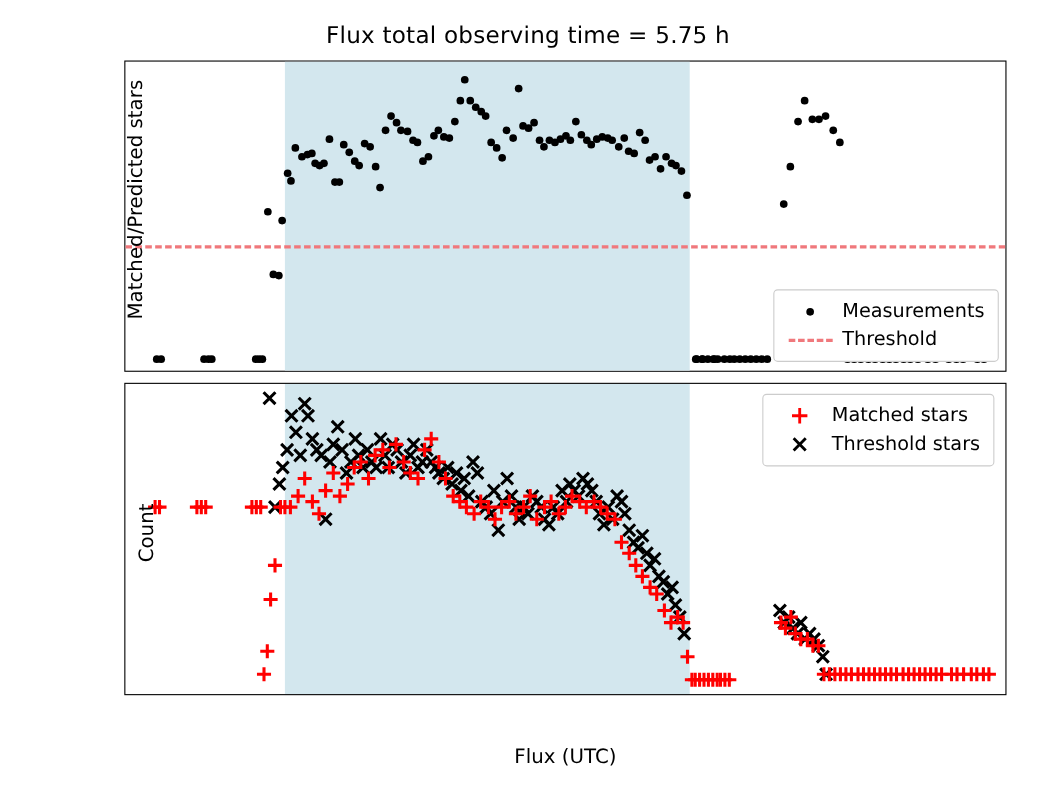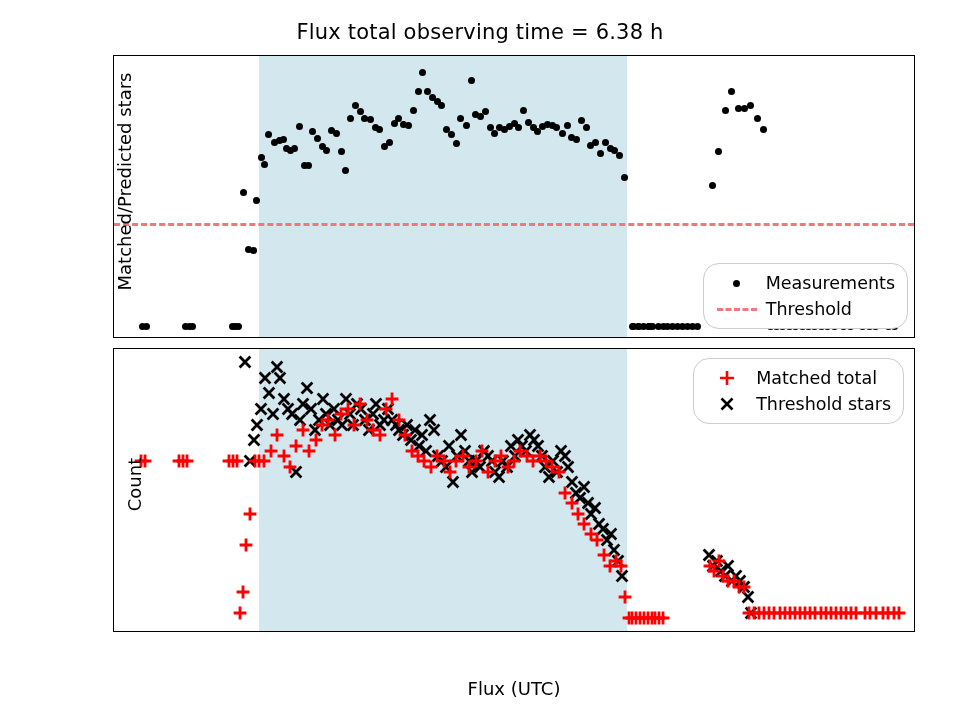--- a/index.html
+++ b/index.html
@@ -24,35 +24,35 @@
   .ytick{position:absolute;right:100%;transform:translateY(-50%);padding-right:9px;font-size:17.5px;white-space:nowrap;text-align:right;}
   .ytickmark{position:absolute;left:-6px;width:6px;height:0;border-top:1.6px solid #000;}
   .xtick{position:absolute;top:100%;transform:translateX(-50%);padding-top:9px;font-size:17.5px;white-space:nowrap;}
   .xtickmark{position:absolute;top:100%;width:0;height:6px;border-left:1.6px solid #000;}
 
   .ylabel{position:absolute;transform-origin:50% 50%;transform:rotate(-90deg);font-size:18px;white-space:nowrap;}
   #ylab-top{left:-150px;top:115px;width:320px;text-align:center;}
   #ylab-bot{left:-110px;top:125px;width:260px;text-align:center;}
   .xlabel{position:absolute;left:113px;top:678px;width:802px;text-align:center;font-size:18px;}
 
-  .legend{position:absolute;background:#fff;border:1px solid #cccccc;border-radius:16px;padding:6px 12px 6px 10px;}
+  .legend{position:absolute;background:#fff;border:1px solid #cccccc;border-radius:4px;padding:6px 12px 6px 10px;}
   .legrow{display:flex;align-items:center;height:26px;}
   .legmark{width:46px;display:flex;align-items:center;justify-content:center;}
   .legtxt{font-size:17.5px;padding-left:6px;white-space:nowrap;}
   .legdot{width:7px;height:7px;border-radius:50%;background:#000;}
   .legdash{width:40px;height:0;border-top:3px dashed #f0787c;}
   #legend-top{right:6px;top:207px;}
   #legend-bot{right:10px;top:9px;}
 </style>
 </head>
 <body>
 
 <div id="fig">
 
-  <div class="title">Flux total observing time = 6.38 h</div>
+  <div class="title">Flux total observing time = 5.75 h</div>
 
   <div class="panel" id="panel-top">
     <div class="shade" id="shade-top" style="left: 145.28px; width: 368px; background: rgb(211, 231, 238);"></div>
     <div class="thresh" id="thresh-line" style="top: 166.519px; border-top-color: rgb(240, 120, 124);"></div>
     <div id="pts-top">
         <div class="pt" style="left: 28.8px; top: 270.593px; background: rgb(0, 0, 0);"></div>
         <div class="pt" style="left: 32px; top: 270.593px; background: rgb(0, 0, 0);"></div>
         <div class="pt" style="left: 71.68px; top: 270.593px; background: rgb(0, 0, 0);"></div>
         <div class="pt" style="left: 75.52px; top: 270.593px; background: rgb(0, 0, 0);"></div>
         <div class="pt" style="left: 78.72px; top: 270.593px; background: rgb(0, 0, 0);"></div>
@@ -1415,21 +1415,21 @@
 
     <div class="ylabel" id="ylab-bot">Count</div>
 
     <div class="legend" id="legend-bot">
       <div class="legrow">
         <span class="legmark">
           <svg width="18" height="18" viewBox="0 0 18 18">
               <path d="M9 2 L9 16 M2 9 L16 9" stroke="#ff0000" stroke-width="2.6"></path>
             </svg>
         </span>
-        <span class="legtxt">Matched total</span>
+        <span class="legtxt">Matched stars</span>
       </div>
       <div class="legrow">
         <span class="legmark">
           <svg width="18" height="18" viewBox="0 0 18 18">
               <path d="M3.5 3.5 L14.5 14.5 M14.5 3.5 L3.5 14.5" stroke="#000000" stroke-width="2.6"></path>
             </svg>
         </span>
         <span class="legtxt">Threshold stars</span>
       </div>
     </div>

